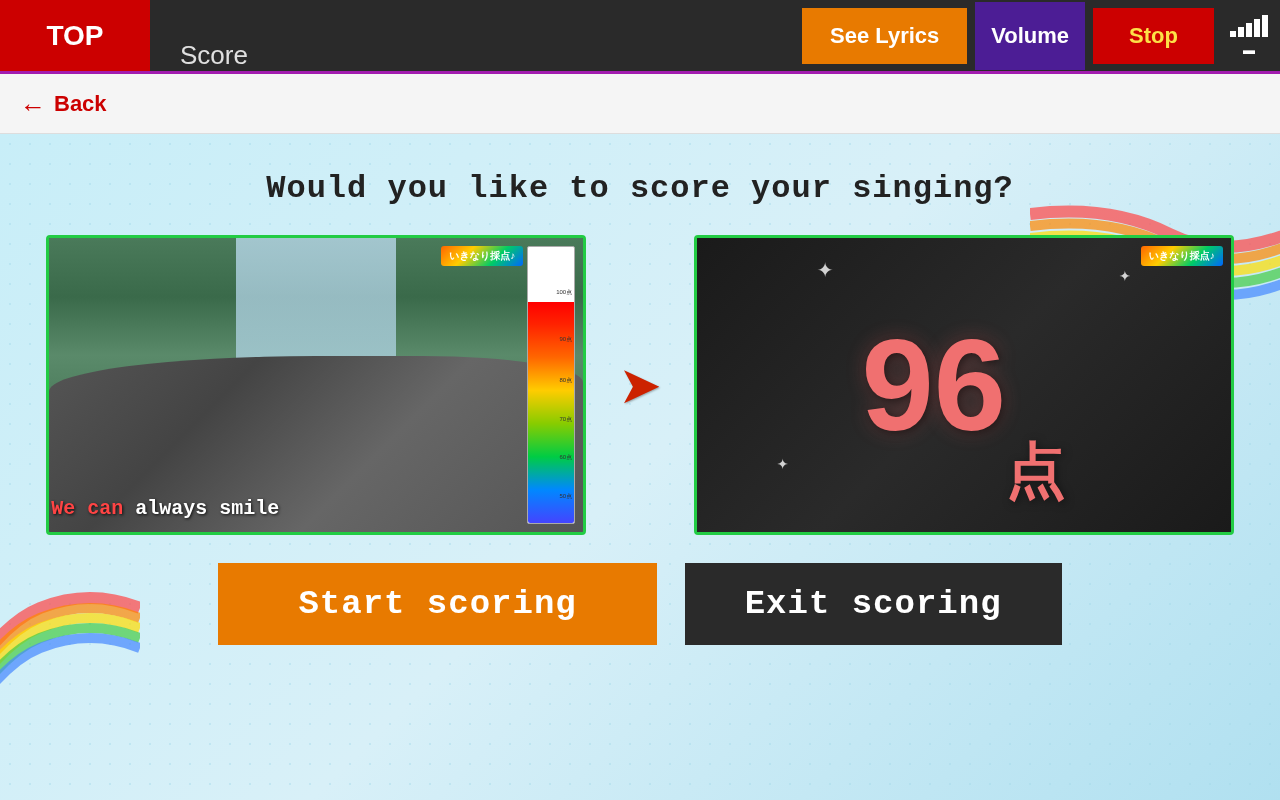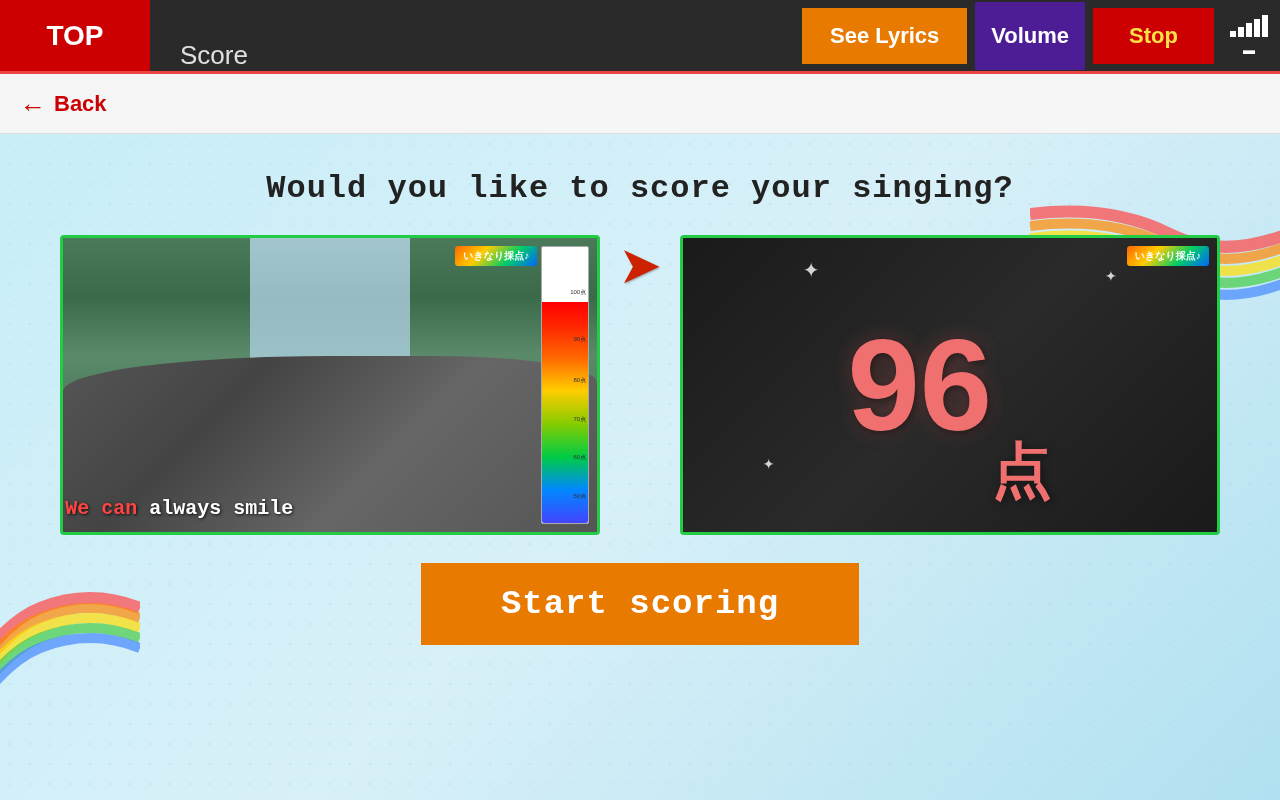--- a/index.html
+++ b/index.html
@@ -4,21 +4,21 @@
   <style>
     * { margin: 0; padding: 0; box-sizing: border-box; }
     body { width: 1280px; height: 800px; overflow: hidden; font-family: 'Arial', sans-serif; background: #f0f0f0; }
 
     
     .header {
       display: flex;
       align-items: center;
       height: 74px;
       background: #2a2a2a;
-      border-bottom: 3px solid #ef4444;
+      border-bottom: 3px solid #a21caf;
     }
     .header-top {
       background: #cc0000;
       color: white;
       font-weight: bold;
       font-size: 28px;
       padding: 0 24px;
       height: 100%;
       display: flex;
       align-items: center;
@@ -161,21 +161,22 @@
       margin-bottom: 28px;
       letter-spacing: 1px;
       font-family: 'Courier New', monospace;
     }
 
     
     .preview-area {
       position: relative;
       z-index: 2;
       display: flex;
-      gap: 0;
+      align-items: center;
+      gap: 14px;
       width: 100%;
       justify-content: center;
     }
 
     
     .video-card-left {
       width: 540px;
       height: 300px;
       border: 3px solid #22cc44;
       border-radius: 4px;
@@ -445,14 +446,15 @@
         <span class="score-number">96</span>
         <span class="score-unit">点</span>
       </div>
 
       <div class="badge-top-right">いきなり採点♪</div>
     </div>
   </div>
 
   <div class="bottom-buttons">
     <button class="btn-start-scoring">Start scoring</button>
+    <button class="btn-exit-scoring">Exit scoring</button>
   </div>
 </div>
 
 </body></html>

